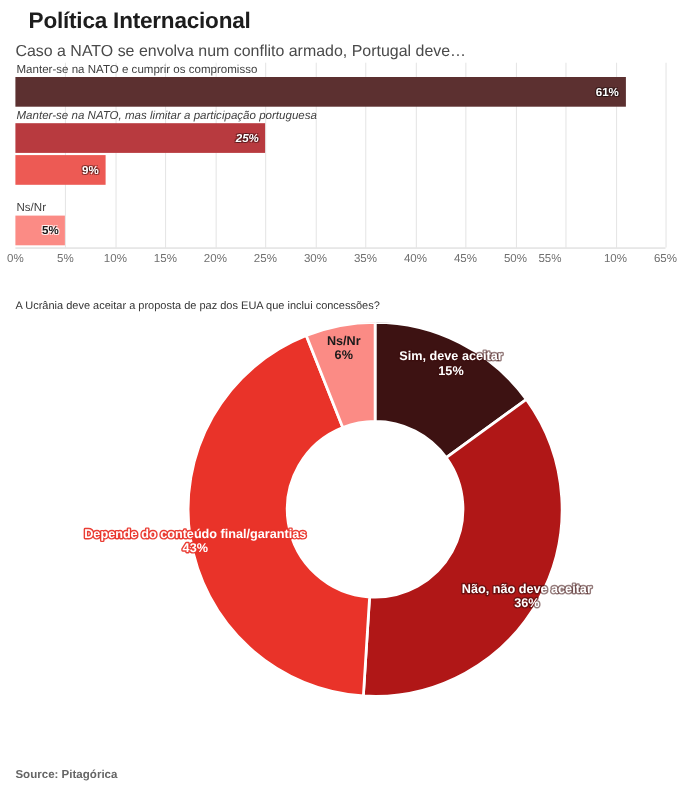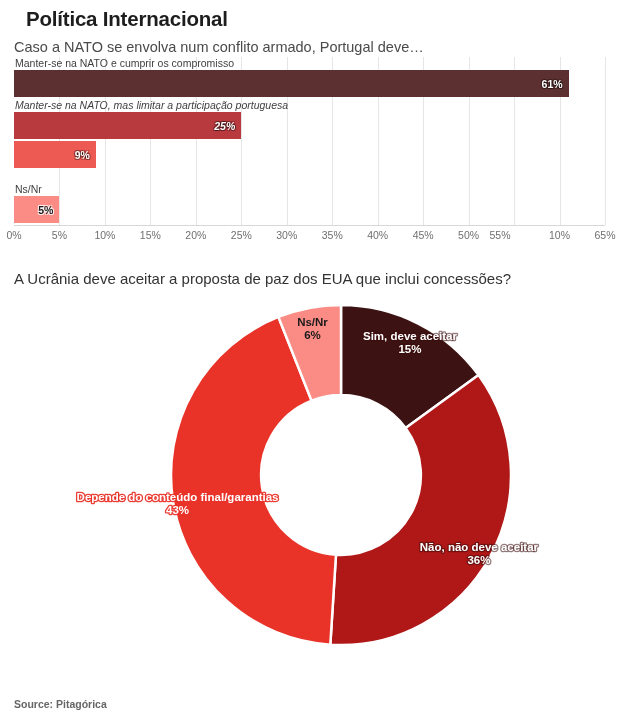--- a/index.html
+++ b/index.html
@@ -112,23 +112,23 @@
     position: absolute;
     top: 3px;
     font-size: 10.5px;
     color: #6f6f6f;
     transform: translateX(-50%);
     white-space: nowrap;
   }
 
   
   #donut-question {
-    font-size: 15px;
+    font-size: 10px;
     color: #333333;
-    margin: 22px 0 16px 0;
+    margin: 22px 0 4px 0;
     line-height: 20px;
   }
   #donut-wrap {
     position: relative;
     width: 619px;
     height: 360px;
     margin-left: -14px;
   }
   #donut-svg {
     display: block;

